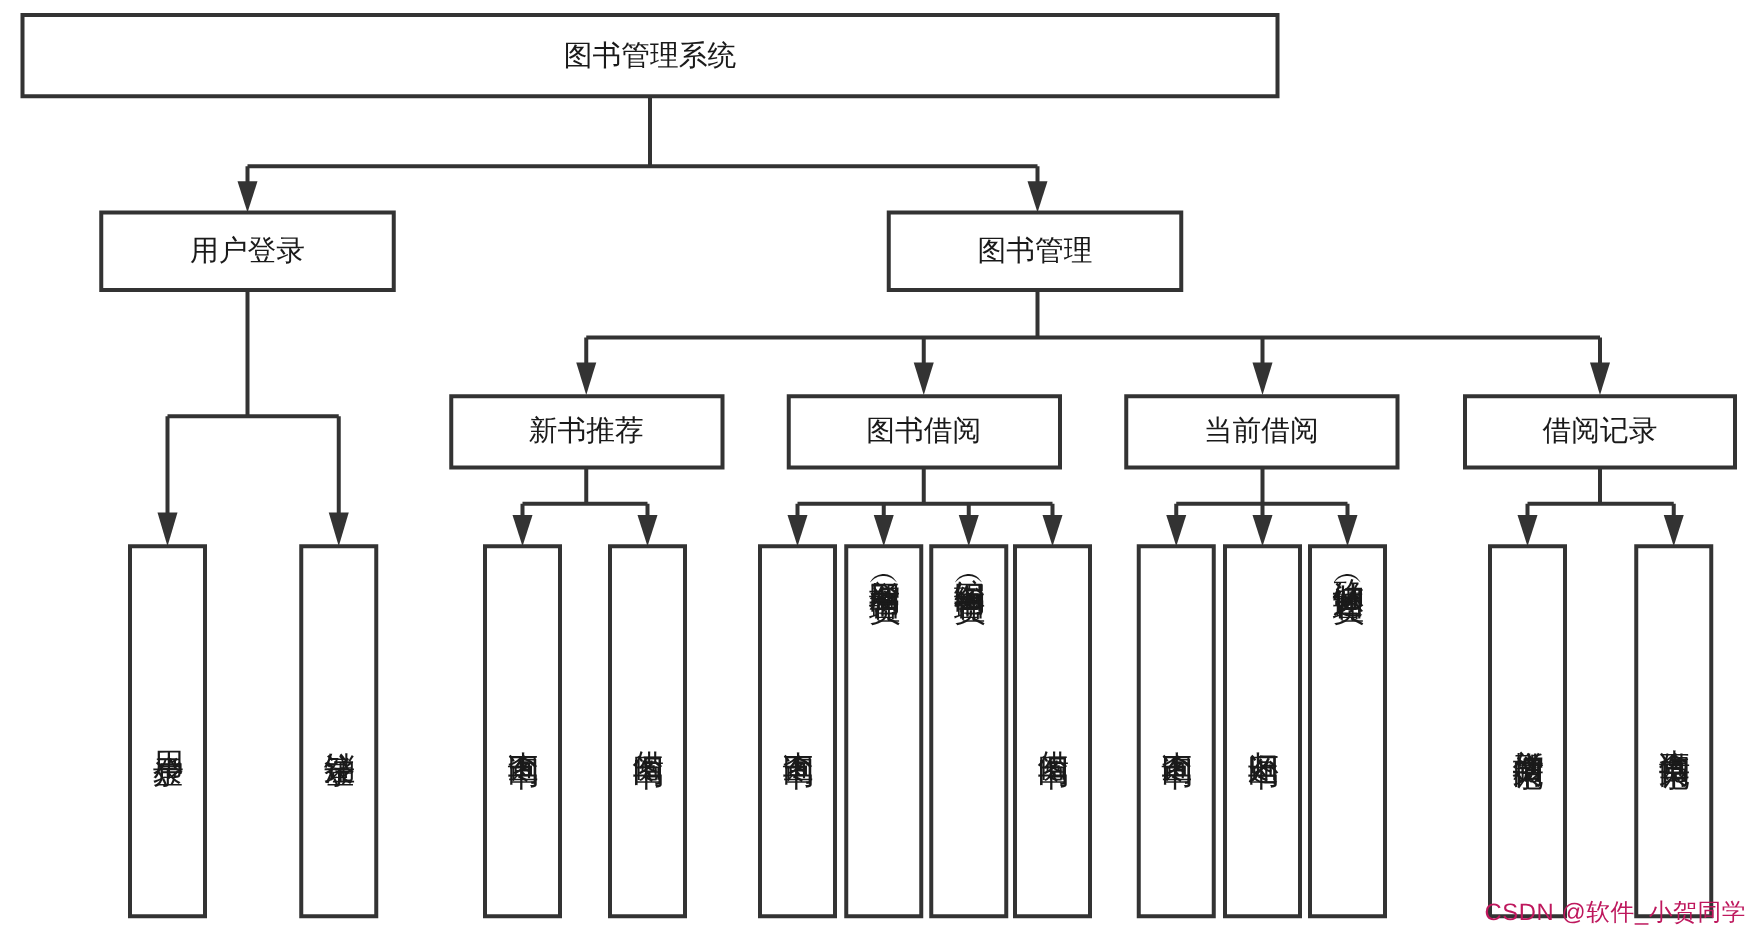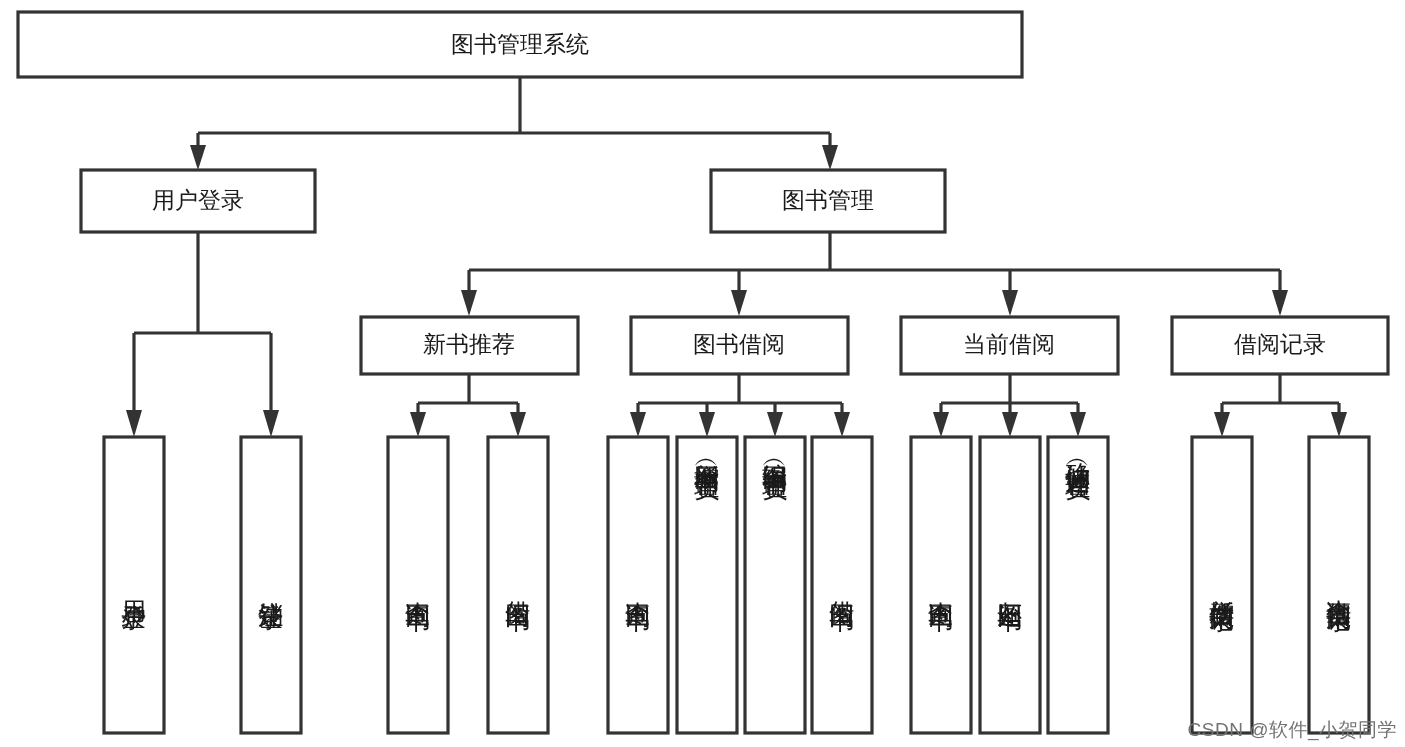--- a/index.html
+++ b/index.html
@@ -65,21 +65,21 @@
     color: #1a1a1a;
     white-space: nowrap;
     text-align: center;
   }
   .watermark {
     position: absolute;
     right: 8px;
     bottom: 4px;
     font-family: "Liberation Sans", "DejaVu Sans", sans-serif;
     font-size: 19px;
-    color: #737373;
+    color: #be185d;
     white-space: nowrap;
     letter-spacing: 0.5px;
   }
 </style>
 </head>
 <body>
 
 <div id="diagram-root">
 
   <svg id="flow-svg" viewBox="0 0 1405 747">

